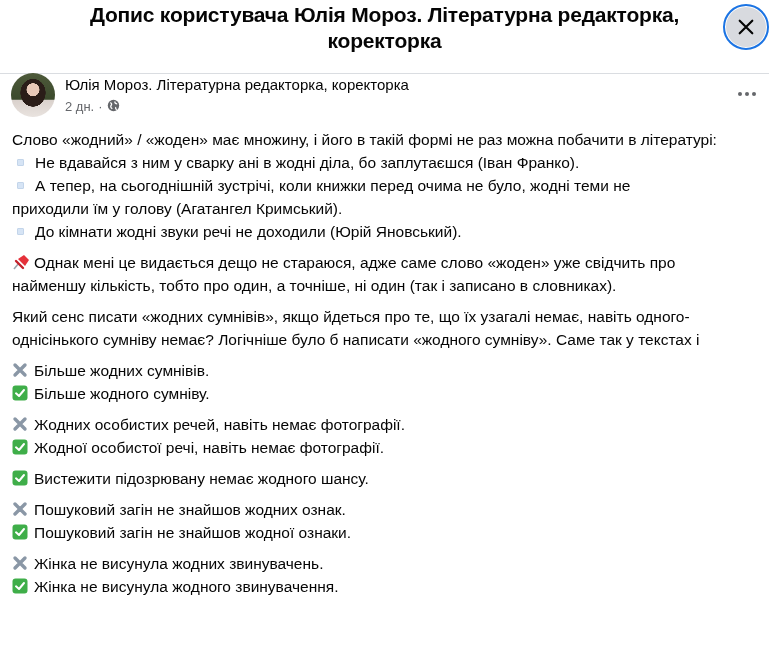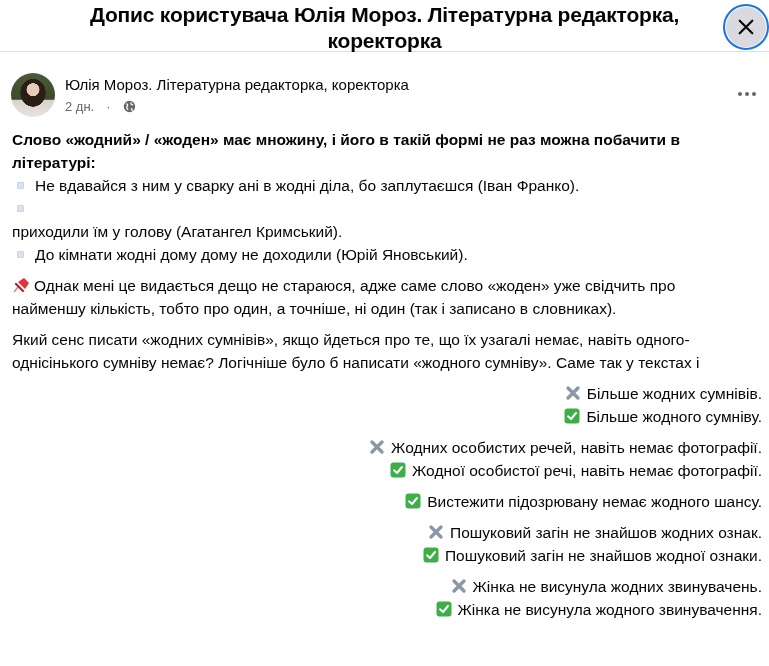--- a/index.html
+++ b/index.html
@@ -1,20 +1,20 @@
 <!DOCTYPE html>
 <html><head>
   <meta charset="utf-8">
   <style>
     * { box-sizing: border-box; margin: 0; padding: 0; }
     html, body { width: 769px; height: 666px; overflow: hidden; background: #ffffff; }
     body { font-family: "Liberation Sans", sans-serif; color: #050505; position: relative; }
 
     .header {
-      position: absolute; left: 0; top: 0; width: 769px; height: 52px;
+      position: absolute; left: 0; top: 0; width: 769px; height: 74px;
       border-bottom: 1px solid #dadde1; background: #fff;
     }
     .header-title {
       position: absolute; left: 60px; right: 60px; top: 2px;
       text-align: center; font-size: 21px; font-weight: bold; line-height: 26px;
       color: #050505; letter-spacing: -0.2px;
     }
     .close-btn {
       position: absolute; left: 723px; top: 4px; width: 46px; height: 46px;
       border-radius: 50%; background: #d8dadf; border: 2px solid #1b74e4;
@@ -28,39 +28,39 @@
       position: absolute; left: 11px; top: 11px; width: 44px; height: 44px; border-radius: 50%;
       overflow: hidden;
       background: radial-gradient(circle at 50% 38%, #e8c9b8 0 18%, transparent 19%),
                   radial-gradient(ellipse at 50% 45%, #2a1d18 0 40%, transparent 41%),
                   linear-gradient(180deg, #4e5a3a 0%, #3b4a2c 60%, #d9d1cc 61%, #e9e3df 100%);
     }
     .author-name {
       position: absolute; left: 65px; top: 14px; font-size: 15px; color: #050505;
       cursor: pointer;
     }
-    .meta { position: absolute; left: 65px; top: 37px; font-size: 13px; color: #65676b; display: flex; align-items: center; gap: 8px; }
+    .meta { position: absolute; left: 65px; top: 37px; font-size: 13px; color: #65676b; display: flex; align-items: flex-start; }
     .meta .dot { margin: 0 4px; }
     .globe-icon { width: 13px; height: 13px; display: inline-block; }
     .more-btn {
       position: absolute; left: 734px; top: 22px; width: 26px; height: 20px;
       display: flex; align-items: center; justify-content: center; gap: 3px; cursor: pointer;
     }
     .more-btn span { width: 4px; height: 4px; border-radius: 50%; background: #65676b; display: block; }
 
     .body { position: absolute; left: 12px; top: 128px; width: 750px; font-size: 15.5px; line-height: 23px; color: #050505; }
     .para { margin-bottom: 8px; }
     .line { display: block; }
     .bullet {
       display: inline-block; width: 7px; height: 7px; background: #d6e4f5; border: 1px solid #c3d5ea;
       border-radius: 1px; margin: 0 11px 2px 5px; vertical-align: middle;
     }
     .pin { display: inline-block; width: 18px; height: 16px; vertical-align: -2px; margin-right: 4px; }
     .mark { display: inline-block; width: 16px; height: 16px; vertical-align: -2px; margin-right: 6px; }
-    .pair { margin-bottom: 8px; text-align: right; }
+    .pair { margin-bottom: 8px; }
     .pair .line { line-height: 23px; }
   </style>
 </head>
 <body>
 
 <div class="header">
   <div class="header-title">Допис користувача Юлія Мороз. Літературна редакторка, коректорка</div>
   <div class="close-btn">
     <svg viewBox="0 0 20 20">
       <path d="M3 3 L17 17 M17 3 L3 17" stroke="#050505" stroke-width="2.4" stroke-linecap="round"></path>
@@ -81,25 +81,25 @@
   </div>
   <div class="more-btn">
     <span></span>
     <span></span>
     <span></span>
   </div>
 </div>
 
 <div class="body">
   <div class="para">
-    <span class="line" style="width:730px;font-weight:bold;">Слово «жодний» / «жоден» має множину, і його в такій формі не раз можна побачити в літературі:</span>
+    <span class="line" style="width:730px;">Слово «жодний» / «жоден» має множину, і його в такій формі не раз можна побачити в літературі:</span>
     <span class="line"><i class="bullet"></i><span>Не вдавайся з ним у сварку ані в жодні діла, бо заплутаєшся (Іван Франко).</span></span>
-    <span class="line"><i class="bullet"></i></span>
+    <span class="line"><i class="bullet"></i><span>А тепер, на сьогоднішній зустрічі, коли книжки перед очима не було, жодні теми не</span></span>
     <span class="line">приходили їм у голову (Агатангел Кримський).</span>
-    <span class="line"><i class="bullet"></i><span>До кімнати жодні дому дому не доходили (Юрій Яновський).</span></span>
+    <span class="line"><i class="bullet"></i><span>До кімнати жодні звуки речі не доходили (Юрій Яновський).</span></span>
   </div>
 
   <div class="para">
     <span class="line">
       <svg class="pin" viewBox="0 0 18 16">
         <path d="M2 15 L7 9" stroke="#9aa4ad" stroke-width="1.6"></path>
         <path d="M6 5 L12 1 L17 6 L13 12 Z" fill="#e5313a"></path>
         <path d="M4 7 L11 14" stroke="#c4202a" stroke-width="2.4" stroke-linecap="round"></path>
       </svg><span>Однак мені це видається дещо не стараюся, адже саме слово «жоден» уже свідчить про</span>
     </span>

